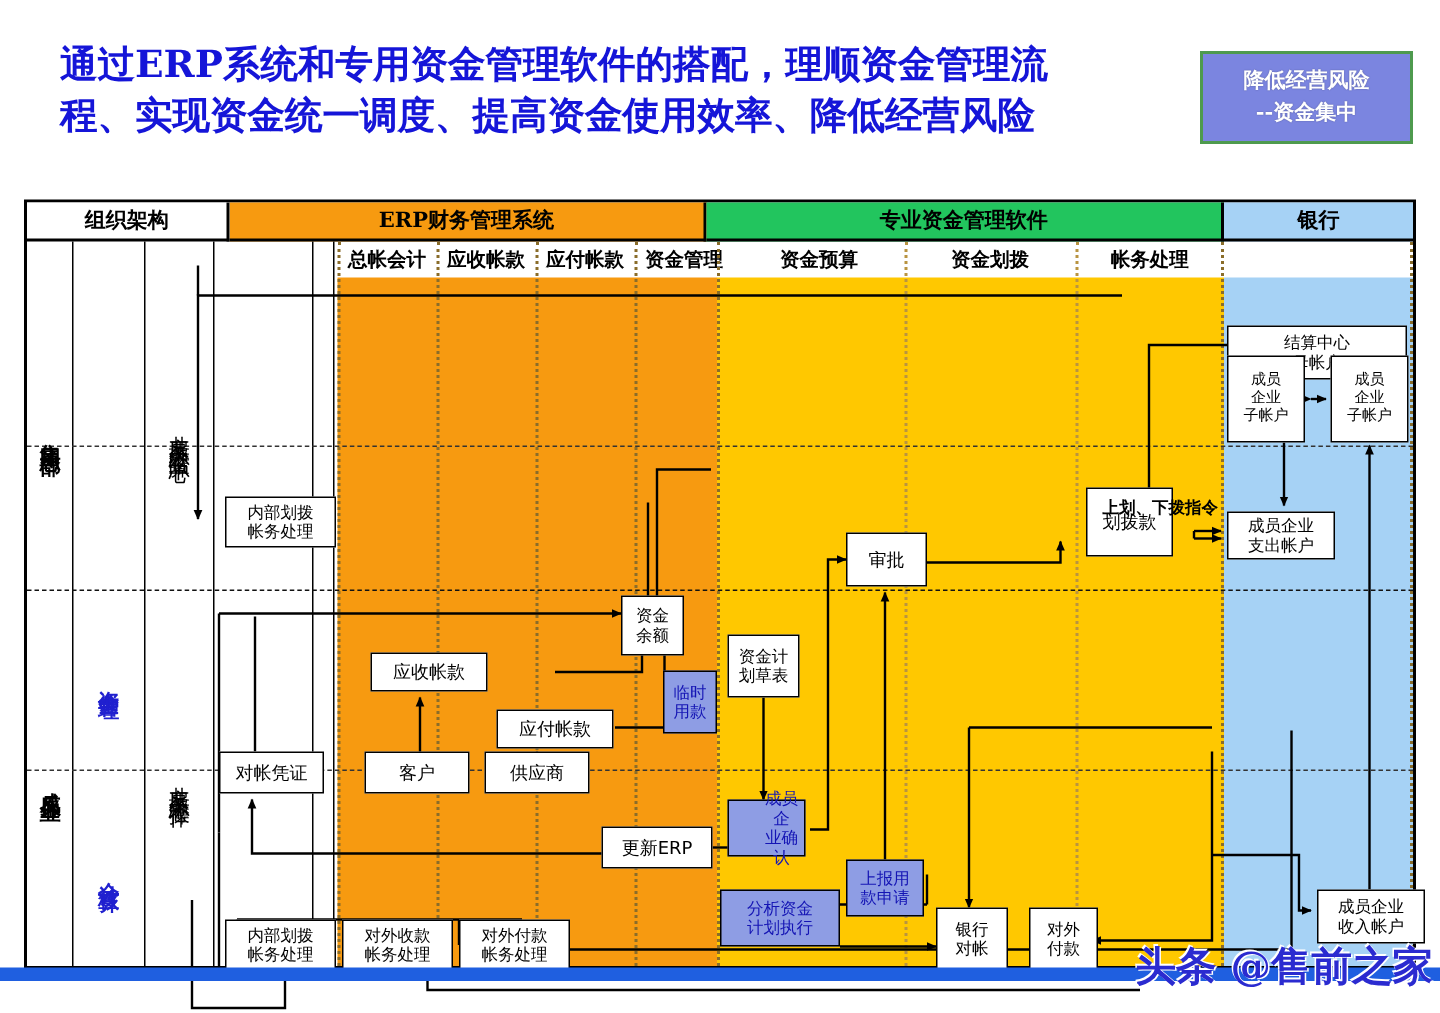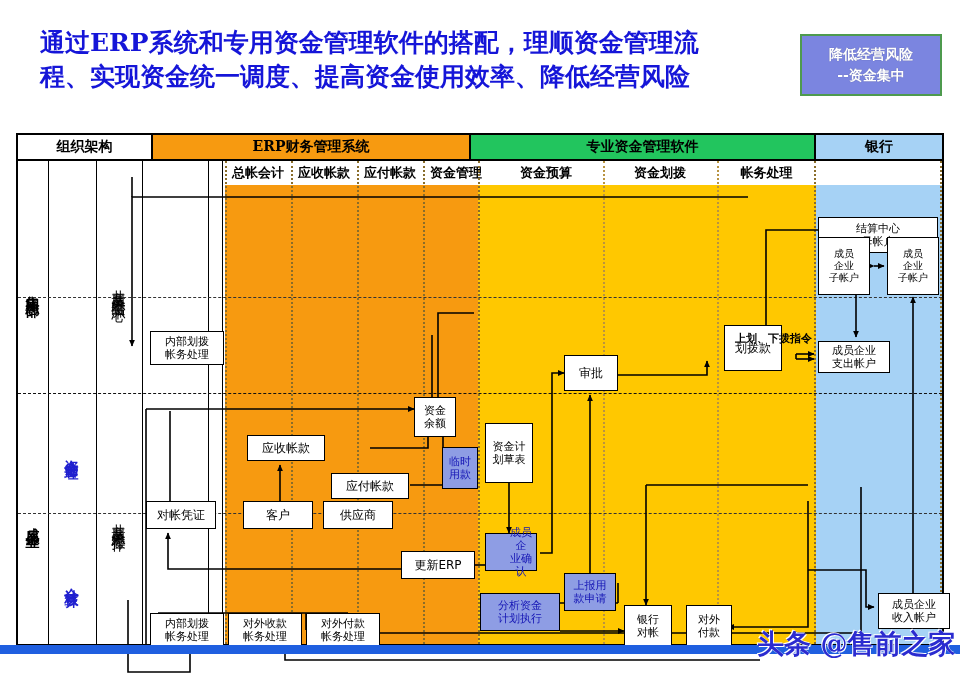--- a/index.html
+++ b/index.html
@@ -276,21 +276,21 @@
 
     <div class="bx small" style="left:132px;top:478px;width:74px;height:34px;">内部划拨
 帐务处理</div>
 
     <div class="bx small" style="left:210px;top:478px;width:74px;height:34px;">对外收款
 帐务处理</div>
 
     <div class="bx small" style="left:288px;top:478px;width:74px;height:34px;">对外付款
 帐务处理</div>
 
-    <div class="bx small" style="left:467px;top:288px;width:48px;height:60px;">资金计
+    <div class="bx small" style="left:467px;top:288px;width:48px;height:42px;">资金计
 划草表</div>
 
     <div class="bx blue small" style="left:467px;top:398px;width:52px;height:38px;padding-left:20px;">成员企
 业确认</div>
 
     <div class="bx blue small" style="left:462px;top:458px;width:80px;height:38px;">分析资金
 计划执行</div>
 
     <div class="bx" style="left:546px;top:220px;width:54px;height:36px;">审批</div>
 

